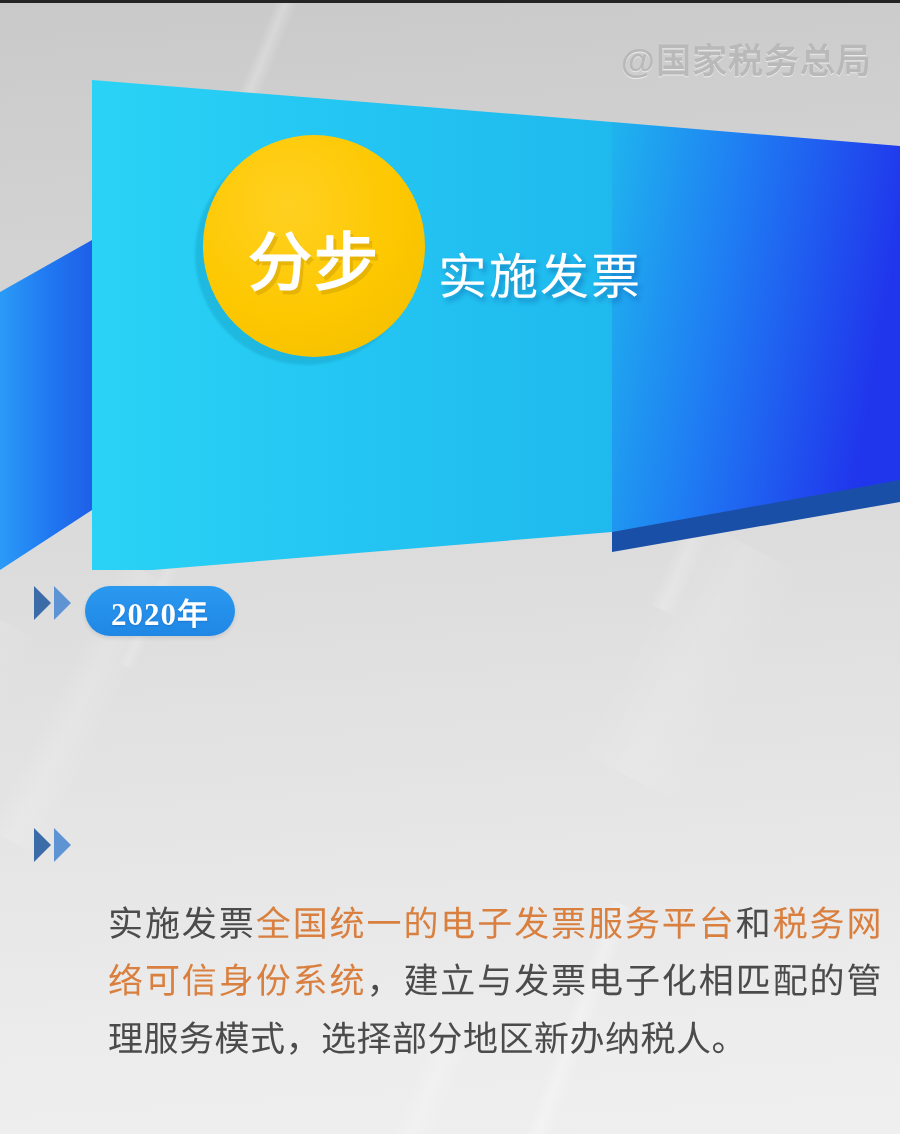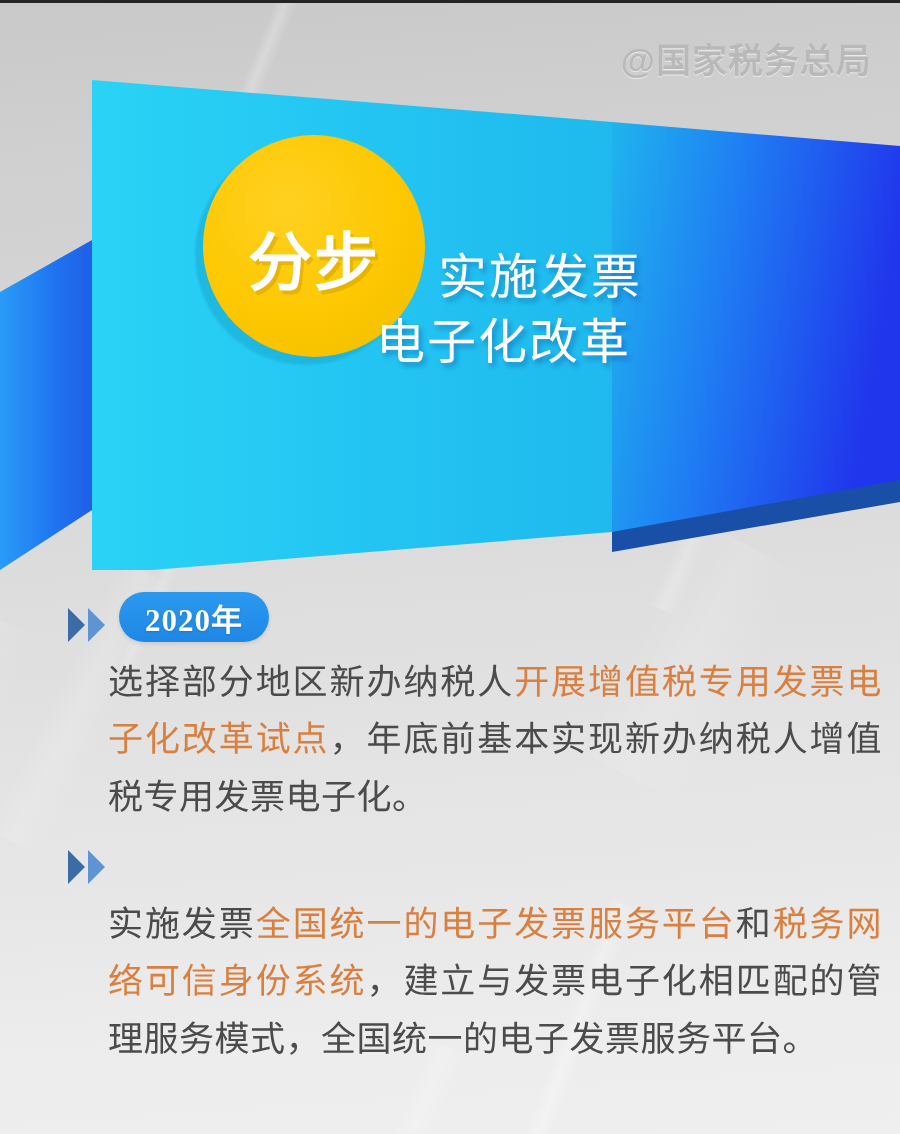--- a/index.html
+++ b/index.html
@@ -147,23 +147,22 @@
     left: 0;
     width: 900px;
   }
   .sec1 { top: 586px; }
   .sec2 { top: 828px; }
 
   .sec-head {
     position: relative;
     height: 56px;
     display: flex;
-    align-items: flex-end;
-    padding-left: 44px;
-    margin-left: 24px;
+    align-items: flex-start;
+    padding-left: 34px;
   }
   .chevrons {
     display: flex;
     align-items: center;
     gap: 3px;
     margin-right: 14px;
     flex: 0 0 auto;
   }
   .chev {
     width: 0; height: 0;
@@ -267,38 +266,36 @@
 
     <div class="banner-bubble">
       <div class="bubble-shadow"></div>
       <div class="bubble-tail"></div>
       <div class="bubble-body"></div>
       <div class="bubble-text">分步</div>
     </div>
 
     <div class="banner-title">
       <div class="tline l1">实施发票</div>
-      <div class="tline l2">电子化改革</div>
     </div>
   </div>
 
   <div class="section sec1">
     <div class="sec-head">
       <div class="chevrons">
         <div class="chev chev-a"></div>
         <div class="chev chev-b"></div>
       </div>
       <div class="badge">2020年</div>
     </div>
-    <div class="sec-body"><span class="dk">选择部分地区新办纳税人</span><span class="hl">开展增值税专用发票电子化改革试点</span><span class="dk">，年底前基本实现新办纳税人增值税专用发票电子化。</span></div>
   </div>
 
   <div class="section sec2">
     <div class="sec-head">
       <div class="chevrons">
         <div class="chev chev-a"></div>
         <div class="chev chev-b"></div>
       </div>
     </div>
-    <div class="sec-body"><span class="dk">实施发票</span><span class="hl">全国统一的电子发票服务平台</span><span class="dk">和</span><span class="hl">税务网络可信身份系统</span><span class="dk">，建立与发票电子化相匹配的管理服务模式，全国统一的电子发票服务平台。</span></div>
+    <div class="sec-body"><span class="dk">实施发票</span><span class="hl">全国统一的电子发票服务平台</span><span class="dk">和</span><span class="hl">税务网络可信身份系统</span><span class="dk">，建立与发票电子化相匹配的管理服务模式，选择部分地区新办纳税人。</span></div>
   </div>
 
 </div>
 
 </body></html>

